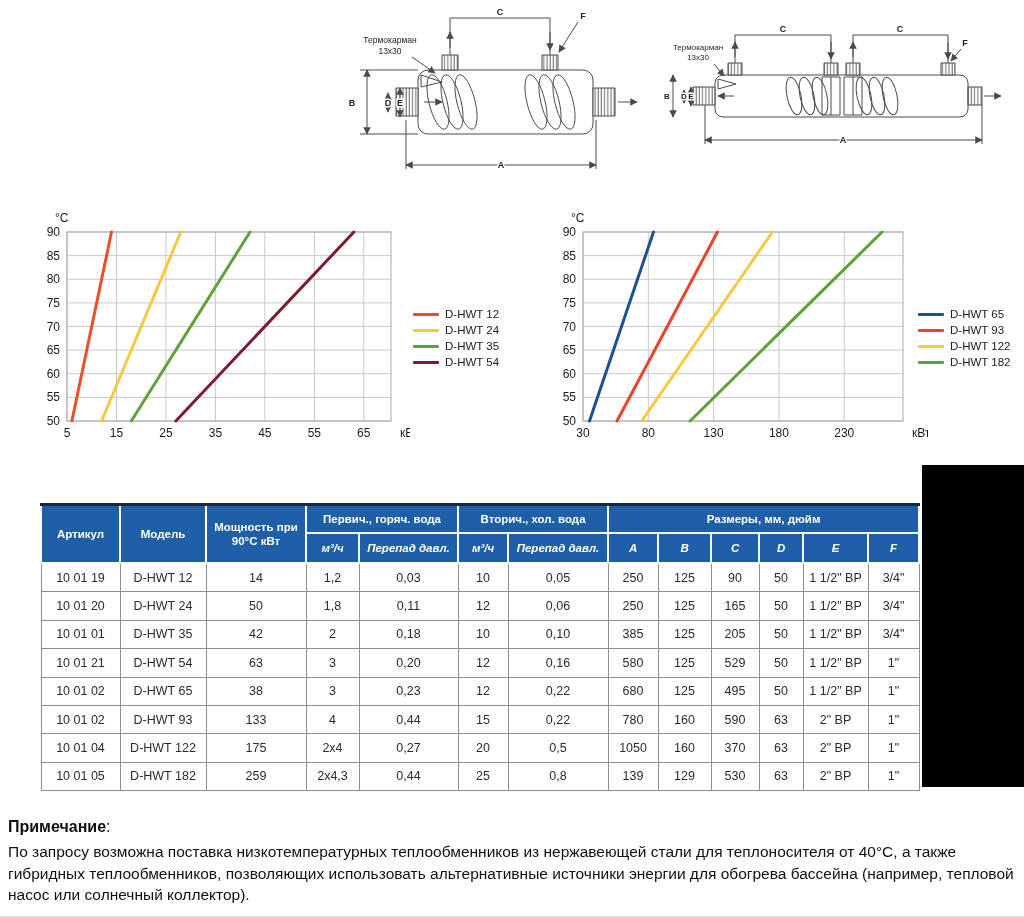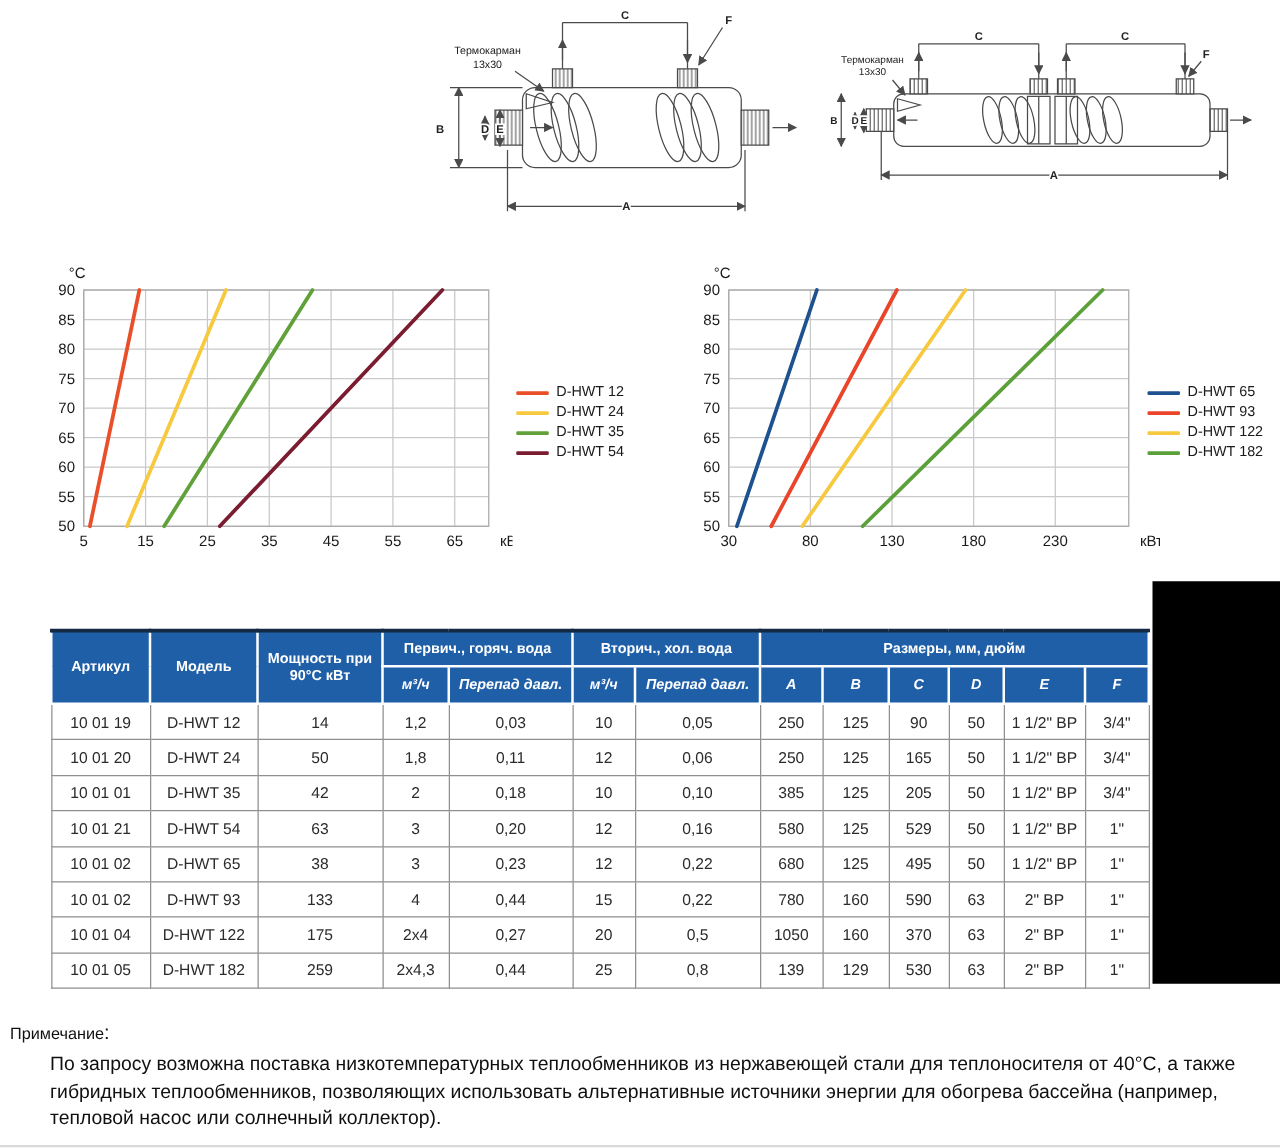--- a/index.html
+++ b/index.html
@@ -20,23 +20,23 @@
   table.spec{position:absolute;left:40px;top:503px;width:878px;border-collapse:collapse;
              table-layout:fixed;background:#fff;border:1px solid #8a8a8a;border-top:3px solid #142a44;}
   table.spec th{background:#1f5fa8;color:#fff;font-size:11.5px;font-weight:bold;
                 border:2px solid #fff;padding:1px 2px;text-align:center;vertical-align:middle;line-height:1.25;}
   table.spec thead tr:first-child th{height:24px;}
   table.spec thead tr:last-child th{height:26px;font-style:italic;}
   table.spec td{border:1px solid #8f8f8f;font-size:12.5px;color:#2b2b2b;text-align:center;
                 vertical-align:middle;height:27.4px;padding:0 2px;background:#fff;white-space:nowrap;}
   #blackbox{position:absolute;left:922px;top:465px;width:102px;height:322px;background:#000;z-index:5;}
   .note{position:absolute;left:8px;top:818px;width:1008px;color:#101010;}
-  .note .nt{font-size:13px;font-weight:normal;}
+  .note .nt{font-size:16px;font-weight:bold;}
   .note .nc{font-size:16px;font-weight:normal;}
-  .note .nb{display:block;margin-top:5px;font-size:15.5px;line-height:21.5px;margin-left:32px;}
+  .note .nb{display:block;margin-top:5px;font-size:15.5px;line-height:21.5px;}
 </style>
 </head>
 <body>
 
 <div id="page">
 
   <svg width="0" height="0" style="position:absolute">
     <defs>
       <marker id="ah" viewBox="0 0 10 10" refX="9" refY="5" markerWidth="7.5" markerHeight="7.5" orient="auto-start-reverse">
         <path d="M0,0 L10,5 L0,10 z" fill="#4a4a4a"></path>

